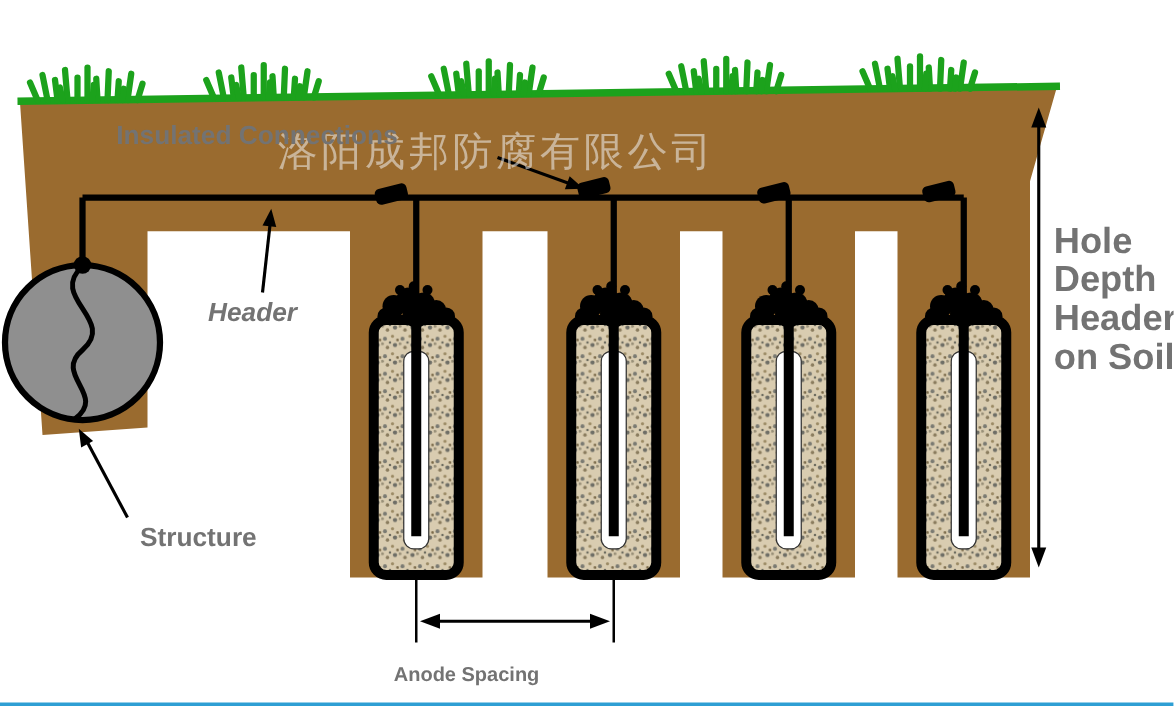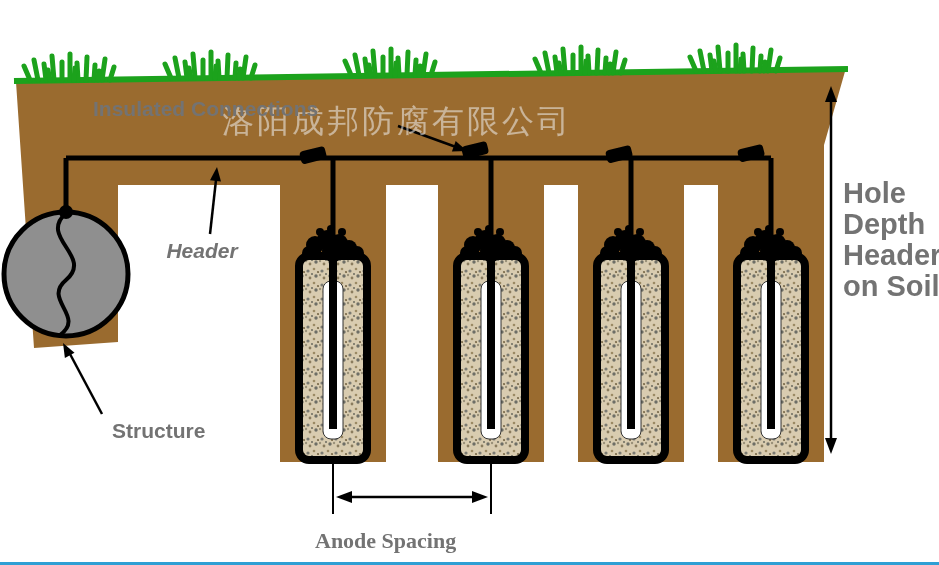--- a/index.html
+++ b/index.html
@@ -190,16 +190,16 @@
   <div class="label" style="left:112px;top:418px;">Structure</div>
 
   <div class="label hole-depth-label">
     <div>Hole</div>
     <div>Depth</div>
     <div>Header</div>
     <div>on Soil</div>
   </div>
 
 
-  <div class="label" style="left:315px;top:528px;font-size:22px;font-family:Liberation Serif, serif;">Anode Spacing</div>
+  <div class="label" style="left:315px;top:528px;font-size:16px;">Anode Spacing</div>
 
   <div class="bottom-strip"></div>
 </div>
 
 </body></html>

